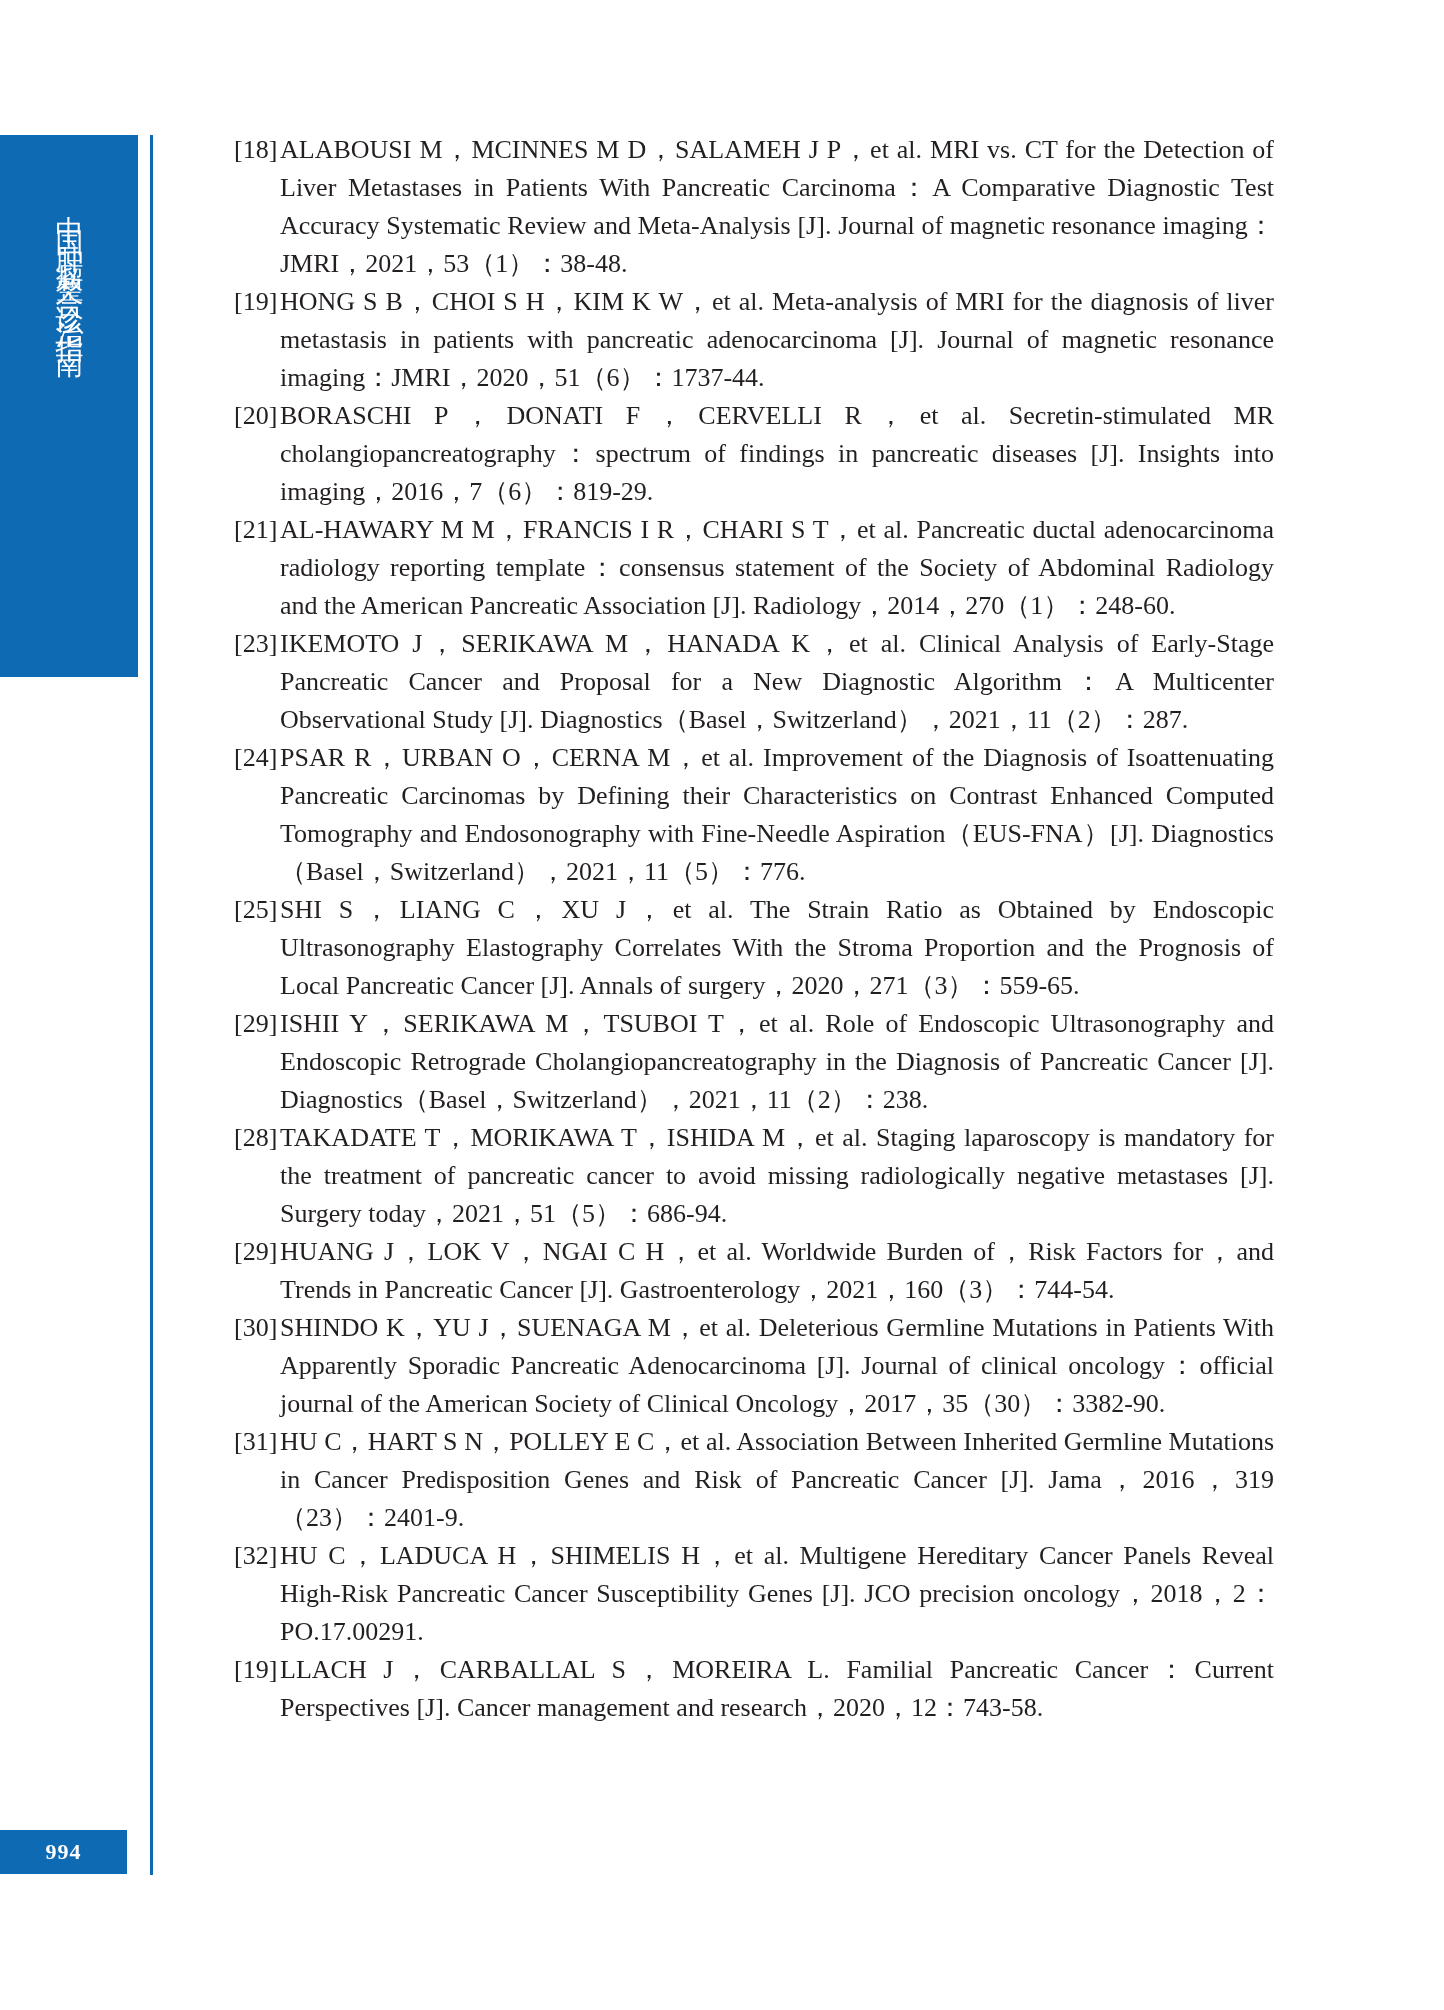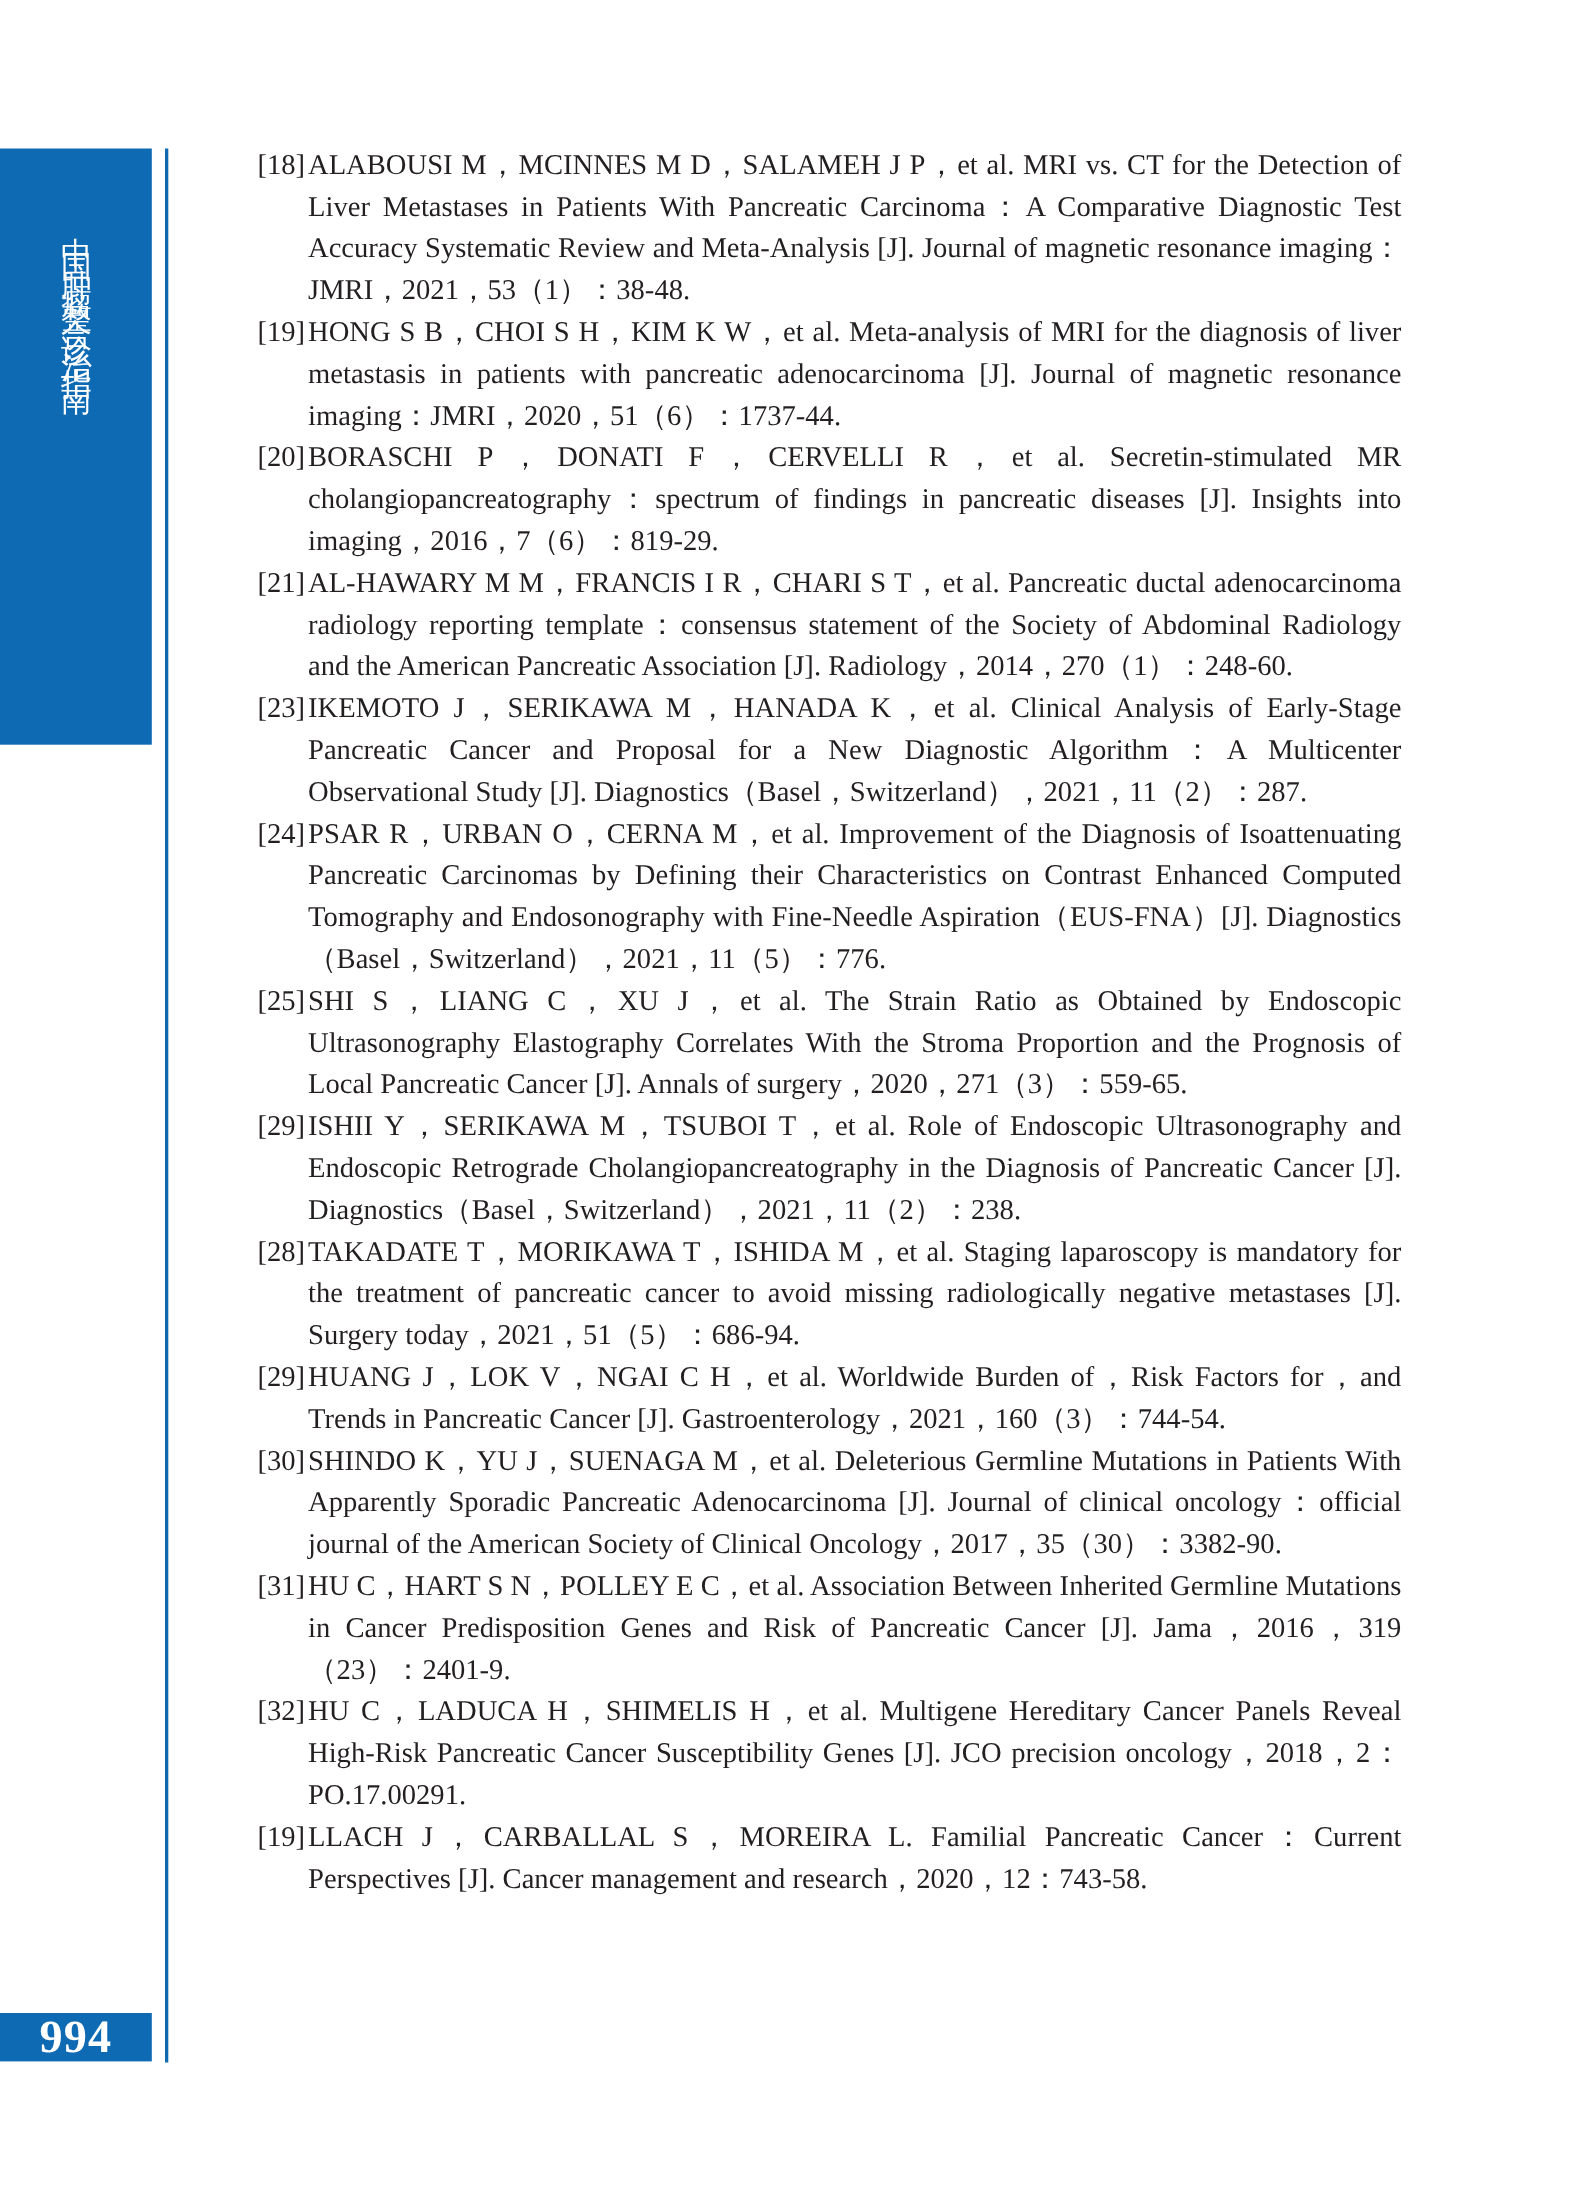--- a/index.html
+++ b/index.html
@@ -48,29 +48,29 @@
     width: 3px;
     height: 1740px;
     background: #0f6ab4;
   }
 
   
   .pageno {
     position: absolute;
     left: 0;
     top: 1830px;
-    width: 138px;
+    width: 127px;
     height: 44px;
     background: #0f6ab4;
     color: #ffffff;
     display: flex;
     align-items: center;
     justify-content: center;
     font-family: "Liberation Serif", "DejaVu Serif", serif;
-    font-size: 42px;
+    font-size: 22px;
     font-weight: bold;
     letter-spacing: 1px;
   }
 
   
   .refs {
     position: absolute;
     left: 234px;
     top: 131px;
     width: 1040px;

